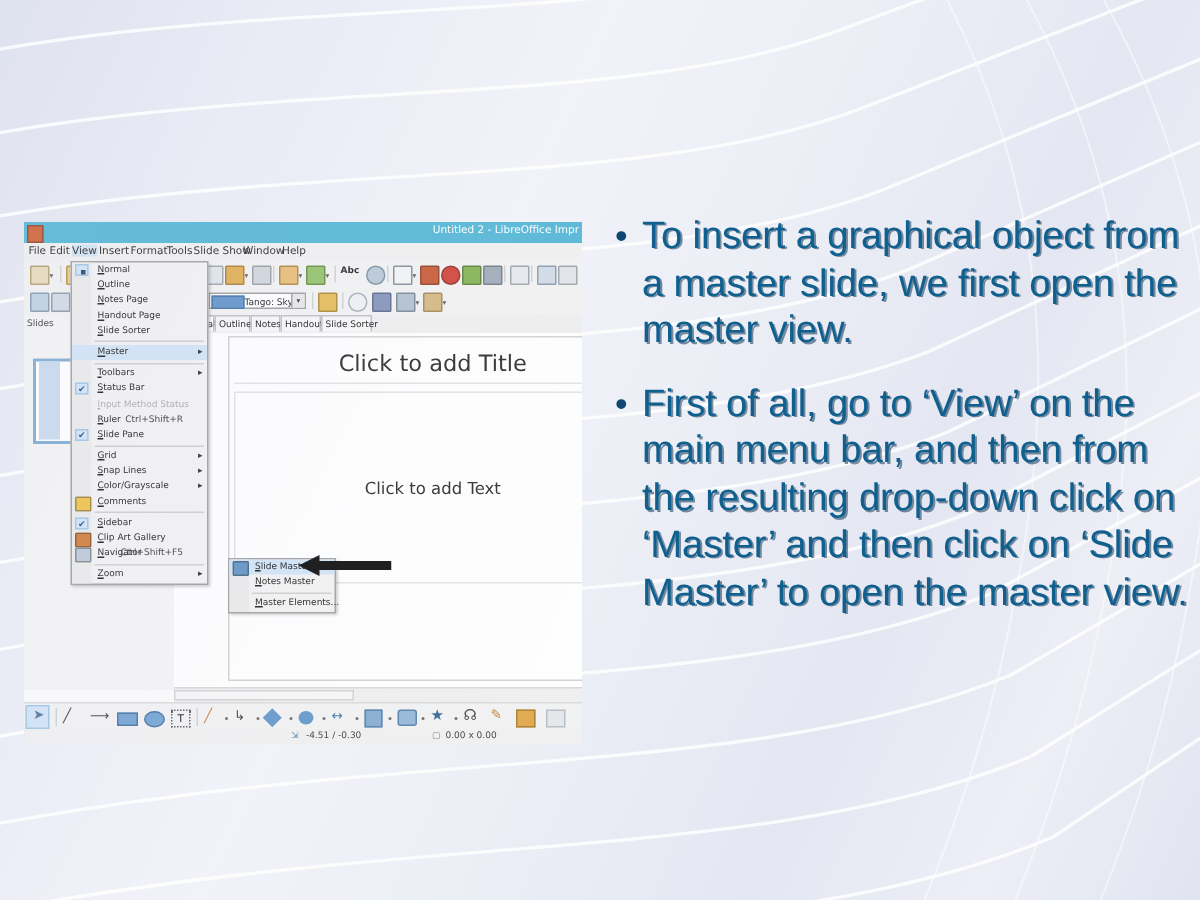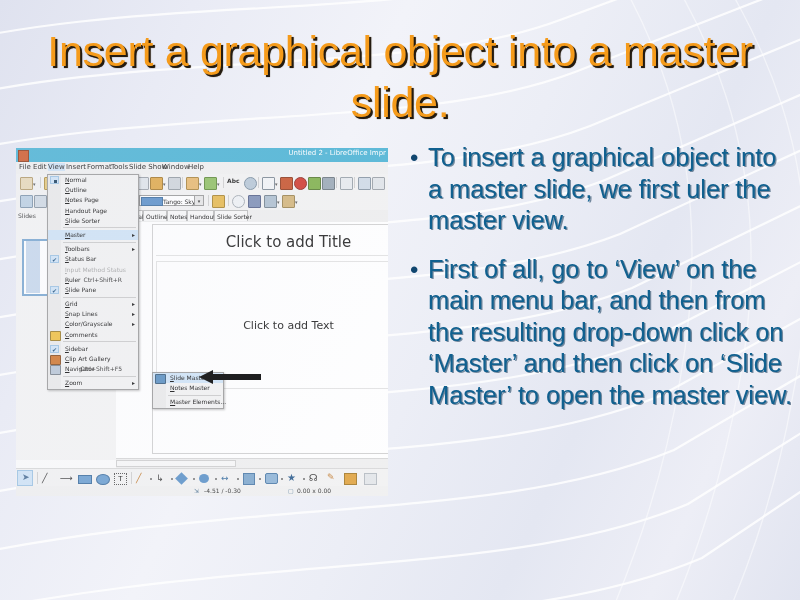--- a/index.html
+++ b/index.html
@@ -247,26 +247,25 @@
         <path d="M-60,726 C280,644 548,680 742,598 L980,438"></path>
       </g>
       <g stroke="#ffffff" stroke-width="1.3" fill="none" opacity="0.5">
         <path d="M560,-120 C700,40 760,200 720,420 C700,540 660,640 620,720"></path>
         <path d="M610,-120 C760,50 820,210 778,430 C756,552 716,650 676,730"></path>
         <path d="M660,-120 C818,60 876,220 832,440 C810,564 768,660 728,740"></path>
       </g>
     </svg>
   </div>
 
-  <div id="title">Insert a graphical object into a master slide.</div>
 
   <div id="body">
     <div class="bullet">
       <span class="dot">•</span>
-      <span class="btxt">To insert a graphical object into a master slide, we first uler the master view.</span>
+      <span class="btxt">To insert a graphical object from a master slide, we first open the master view.</span>
     </div>
     <div class="bullet">
       <span class="dot">•</span>
       <span class="btxt">First of all, go to ‘View’ on the main menu bar, and then from the resulting drop-down click on ‘Master’ and then click on ‘Slide Master’ to open the master view.</span>
     </div>
   </div>
 
   <div id="shot">
 
     <div class="titlebar">

